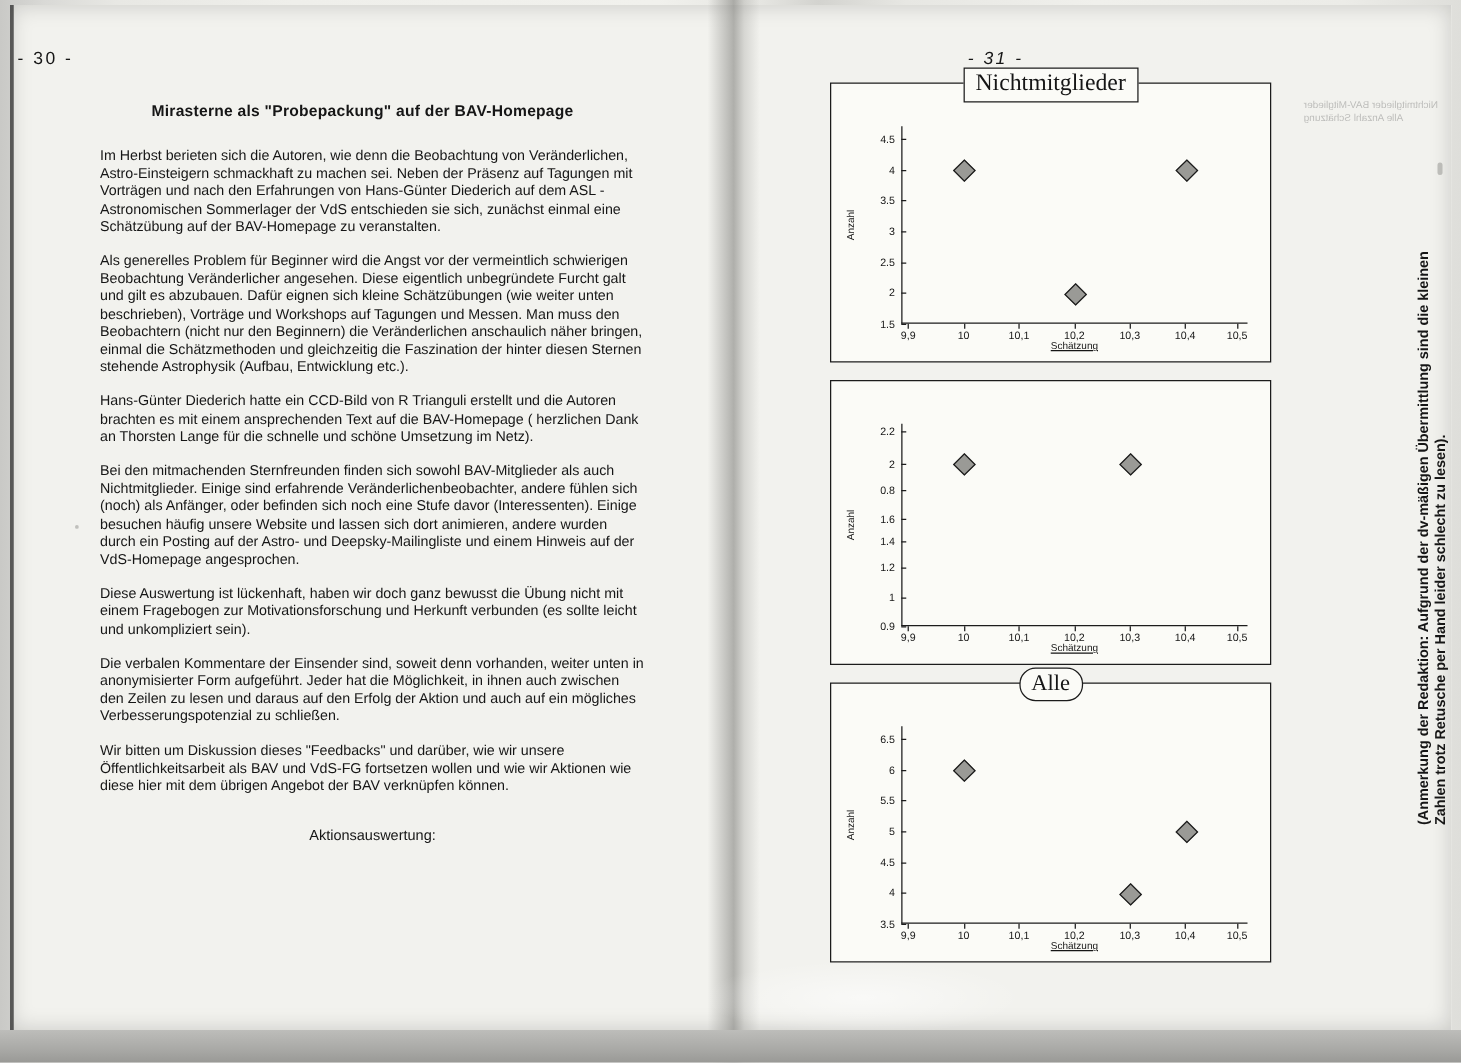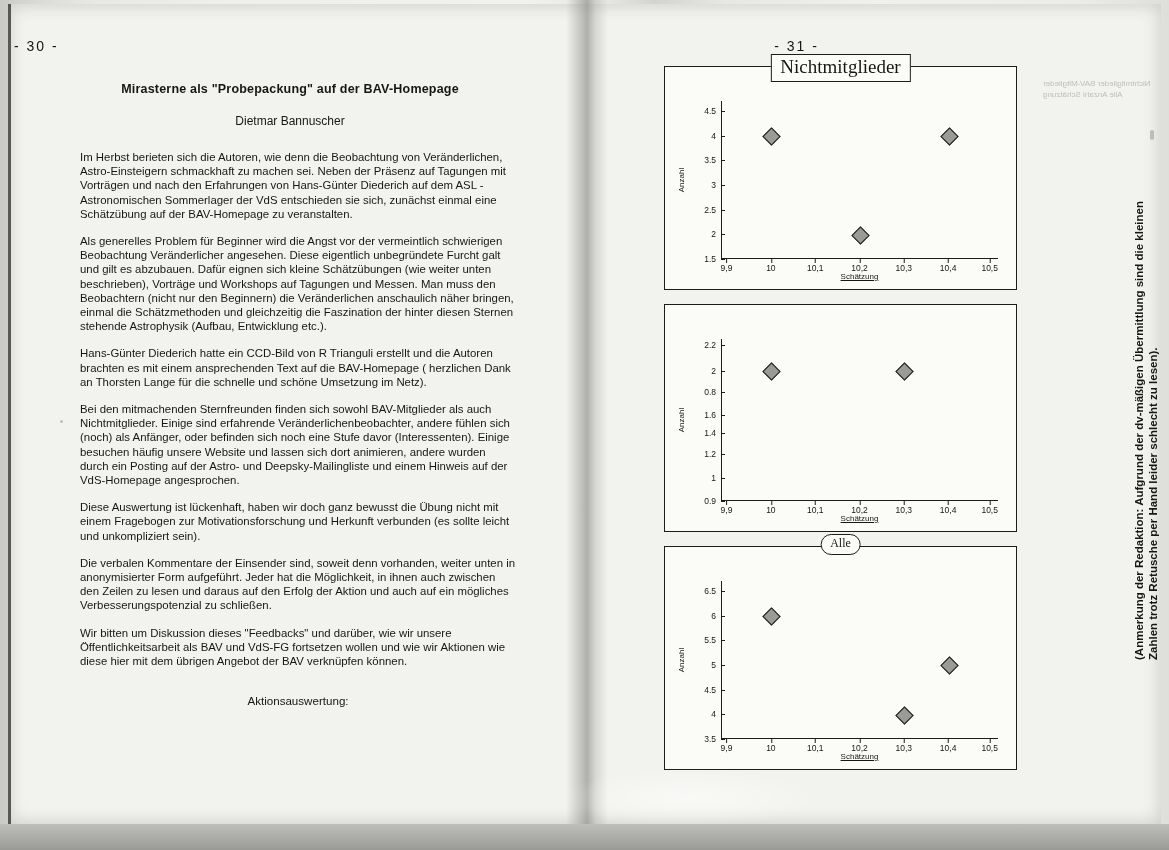--- a/index.html
+++ b/index.html
@@ -99,20 +99,21 @@
     position: absolute;
     left: 612px; top: 8px; width: 549px; height: 812px;
     color: #161616;
   }
   .folio-r {
     text-align: center;
     font-size: 14px;
     letter-spacing: 2px;
     margin-top: 30px;
     padding-right: 180px;
+    font-style: italic;
   }
   .charts {
     position: absolute;
     left: 52px; top: 58px;
     width: 353px;
   }
   .chart-box {
     position: relative;
     border: 1.6px solid #1c1c1c;
     background: #fbfbf7;
@@ -124,21 +125,21 @@
     position: absolute;
     top: -13px; left: 50%;
     transform: translateX(-50%);
     background: #fbfbf7;
     border: 1.5px solid #1c1c1c;
     padding: 1px 9px 3px 9px;
     font-size: 19px;
     font-family: "Liberation Serif", serif;
     white-space: nowrap;
   }
-  .chart-title.small { font-size: 12px; border-radius: 13px; }
+  .chart-title.small { font-size: 18px; border-radius: 13px; }
   .plot {
     position: absolute;
     left: 56px; right: 18px; top: 34px; bottom: 30px;
   }
   .axis-y {
     position: absolute;
     left: 0; top: 0; bottom: 0; width: 1.3px;
     background: #1c1c1c;
   }
   .axis-x {
@@ -234,21 +235,20 @@
 </head>
 <body>
 
 <div id="page">
   <div class="scan"></div>
   <div class="edge-left"></div>
 
   <div class="page-left">
     <div class="folio">- 30 -</div>
     <div class="art-title">Mirasterne als "Probepackung" auf der BAV-Homepage</div>
-    <div class="art-author">Dietmar Bannuscher</div>
     <div class="body-col">
       <p>Im Herbst berieten sich die Autoren, wie denn die Beobachtung von Veränderlichen, Astro-Einsteigern schmackhaft zu machen sei. Neben der Präsenz auf Tagungen mit Vorträgen und nach den Erfahrungen von Hans-Günter Diederich auf dem ASL - Astronomischen Sommerlager der VdS entschieden sie sich, zunächst einmal eine Schätzübung auf der BAV-Homepage zu veranstalten.</p>
       <p>Als generelles Problem für Beginner wird die Angst vor der vermeintlich schwierigen Beobachtung Veränderlicher angesehen. Diese eigentlich unbegründete Furcht galt und gilt es abzubauen. Dafür eignen sich kleine Schätzübungen (wie weiter unten beschrieben), Vorträge und Workshops auf Tagungen und Messen. Man muss den Beobachtern (nicht nur den Beginnern) die Veränderlichen anschaulich näher bringen, einmal die Schätzmethoden und gleichzeitig die Faszination der hinter diesen Sternen stehende Astrophysik (Aufbau, Entwicklung etc.).</p>
       <p>Hans-Günter Diederich hatte ein CCD-Bild von R Trianguli erstellt und die Autoren brachten es mit einem ansprechenden Text auf die BAV-Homepage ( herzlichen Dank an Thorsten Lange für die schnelle und schöne Umsetzung im Netz).</p>
       <p>Bei den mitmachenden Sternfreunden finden sich sowohl BAV-Mitglieder als auch Nichtmitglieder. Einige sind erfahrende Veränderlichenbeobachter, andere fühlen sich (noch) als Anfänger, oder befinden sich noch eine Stufe davor (Interessenten). Einige besuchen häufig unsere Website und lassen sich dort animieren, andere wurden durch ein Posting auf der Astro- und Deepsky-Mailingliste und einem Hinweis auf der VdS-Homepage angesprochen.</p>
       <p>Diese Auswertung ist lückenhaft, haben wir doch ganz bewusst die Übung nicht mit einem Fragebogen zur Motivationsforschung und Herkunft verbunden (es sollte leicht und unkompliziert sein).</p>
       <p>Die verbalen Kommentare der Einsender sind, soweit denn vorhanden, weiter unten in anonymisierter Form aufgeführt. Jeder hat die Möglichkeit, in ihnen auch zwischen den Zeilen zu lesen und daraus auf den Erfolg der Aktion und auch auf ein mögliches Verbesserungspotenzial zu schließen.</p>
       <p>Wir bitten um Diskussion dieses "Feedbacks" und darüber, wie wir unsere Öffentlichkeitsarbeit als BAV und VdS-FG fortsetzen wollen und wie wir Aktionen wie diese hier mit dem übrigen Angebot der BAV verknüpfen können.</p>
     </div>
     <div class="sec-head">Aktionsauswertung:</div>

